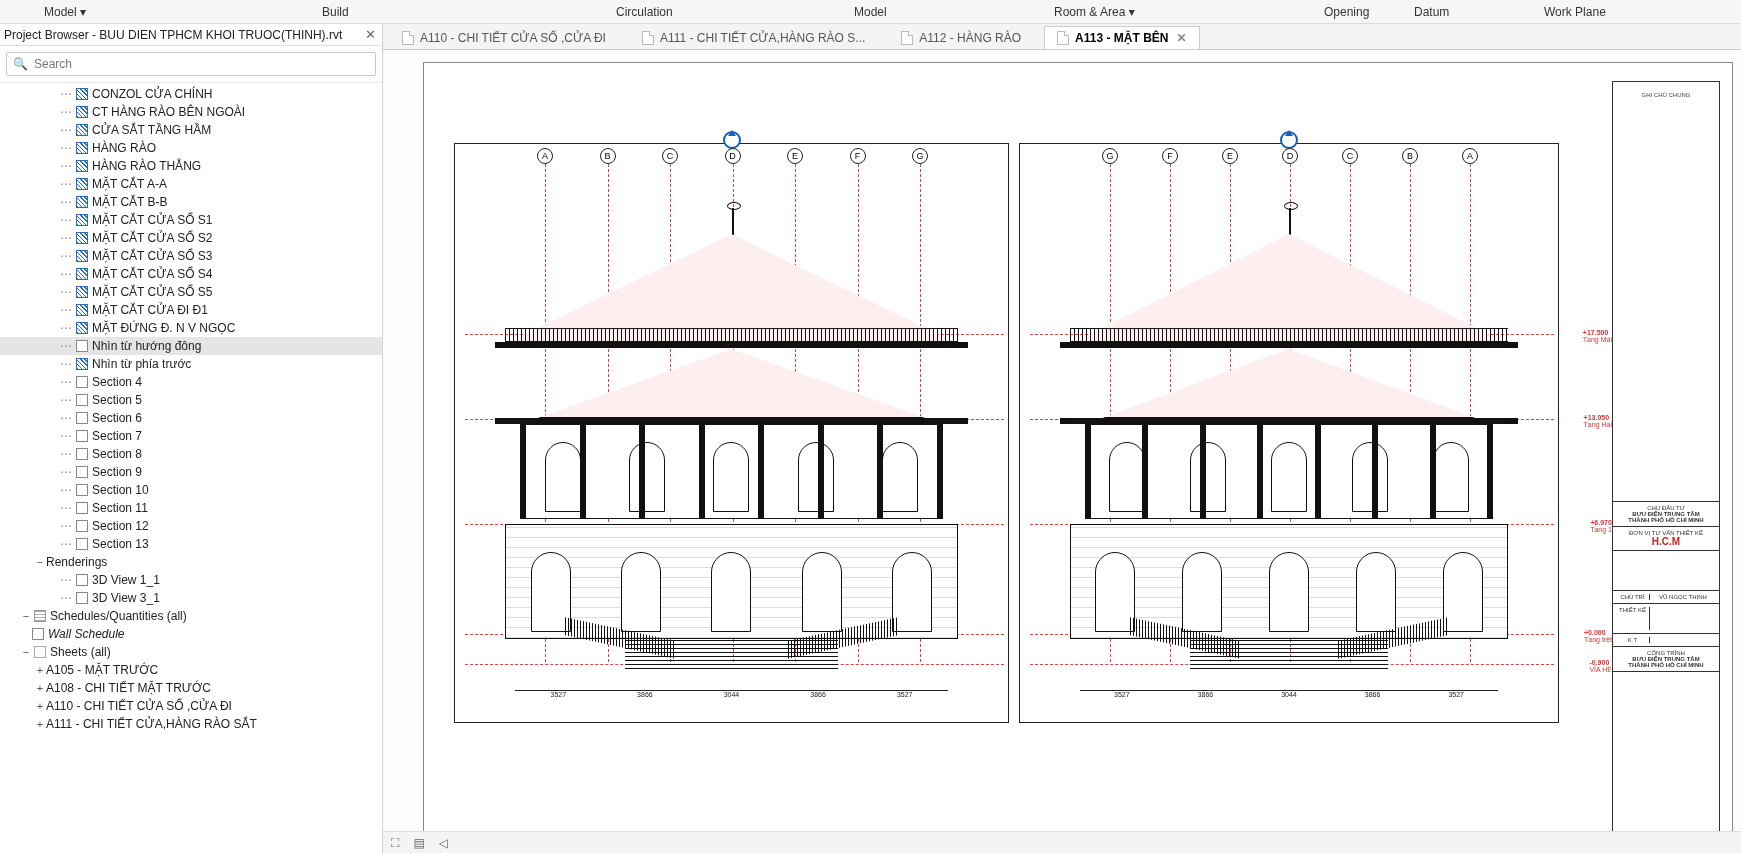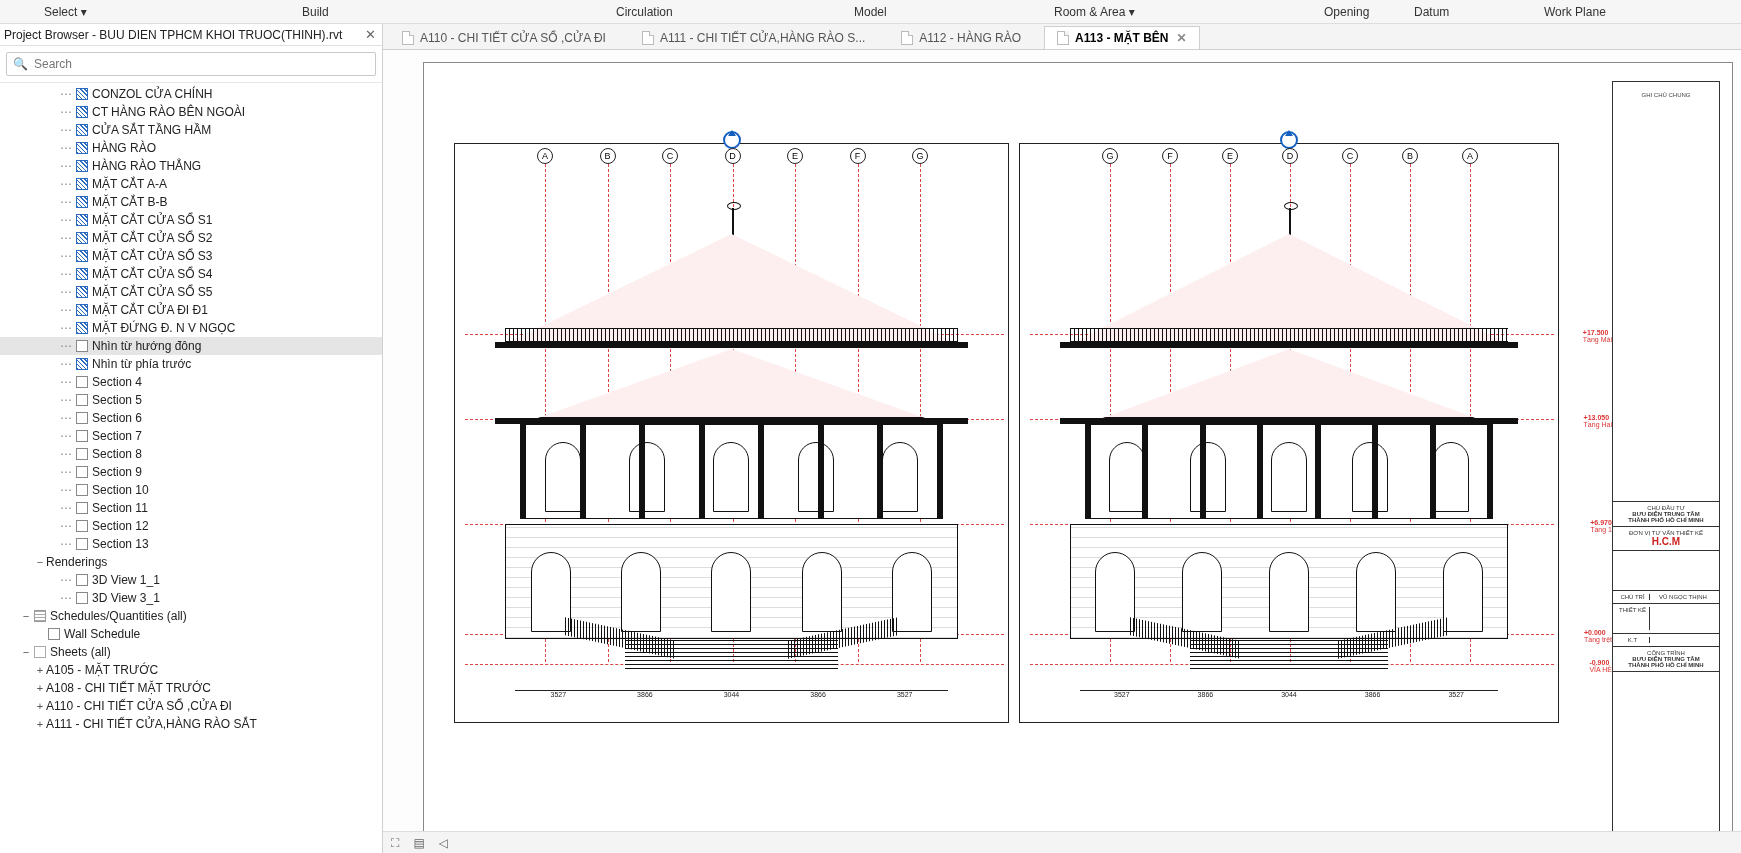--- a/index.html
+++ b/index.html
@@ -68,22 +68,22 @@
   .statusbar { height: 22px; border-top: 1px solid #ddd; display: flex; align-items: center; padding-left: 8px; font-size: 12px; color: #666; gap: 14px; }
   .balustrade { position: absolute; height: 14px; background: repeating-linear-gradient(90deg,#111 0 1px, transparent 1px 4px); border-top:1px solid #111; border-bottom:1px solid #111; }
   .bal1 { left:0; right:0; top: 94px; }
   .columns { position:absolute; left:15px; right:15px; top:190px; height:95px; display:flex; justify-content:space-between; pointer-events:none;}
   .col { width:6px; background:#111; height:100%; }
 </style>
 </head>
 <body>
 
 <div class="ribbon" id="ribbon" style="position: relative;">
-    <span class="ribbon-item select" style="position: absolute; left: 22px;">Select ▾</span>
-    <span class="ribbon-item" style="position: absolute; left: 288px;">Build</span>
+    <span class="ribbon-item select" style="position: absolute; left: 22px;">Model ▾</span>
+    <span class="ribbon-item" style="position: absolute; left: 308px;">Build</span>
     <span class="ribbon-item" style="position: absolute; left: 602px;">Circulation</span>
     <span class="ribbon-item" style="position: absolute; left: 840px;">Model</span>
     <span class="ribbon-item" style="position: absolute; left: 1040px;">Room &amp; Area ▾</span>
     <span class="ribbon-item" style="position: absolute; left: 1310px;">Opening</span>
     <span class="ribbon-item" style="position: absolute; left: 1400px;">Datum</span>
     <span class="ribbon-item" style="position: absolute; left: 1530px;">Work Plane</span>
   </div>
 
 <div class="below-ribbon">
 
@@ -269,21 +269,21 @@
           <span class="exp-placeholder"></span>
           <span class="dots">⋯</span>
           <span class="ico ico-box-plain"></span>
           <span>3D View 3_1</span>
         </div>
         <div class="tree-row" style="padding-left: 20px;">
           <span class="exp-placeholder">−</span>
           <span class="ico ico-box-hatched"></span>
           <span>Schedules/Quantities (all)</span>
         </div>
-        <div class="tree-row" style="padding-left: 34px;">
+        <div class="tree-row" style="padding-left: 18px; font-style: italic;">
           <span class="exp-placeholder"></span>
           <span class="ico ico-box-plain"></span>
           <span>Wall Schedule</span>
         </div>
         <div class="tree-row" style="padding-left: 20px;">
           <span class="exp-placeholder">−</span>
           <span class="ico ico-folder"></span>
           <span>Sheets (all)</span>
         </div>
         <div class="tree-row" style="padding-left: 34px;">

